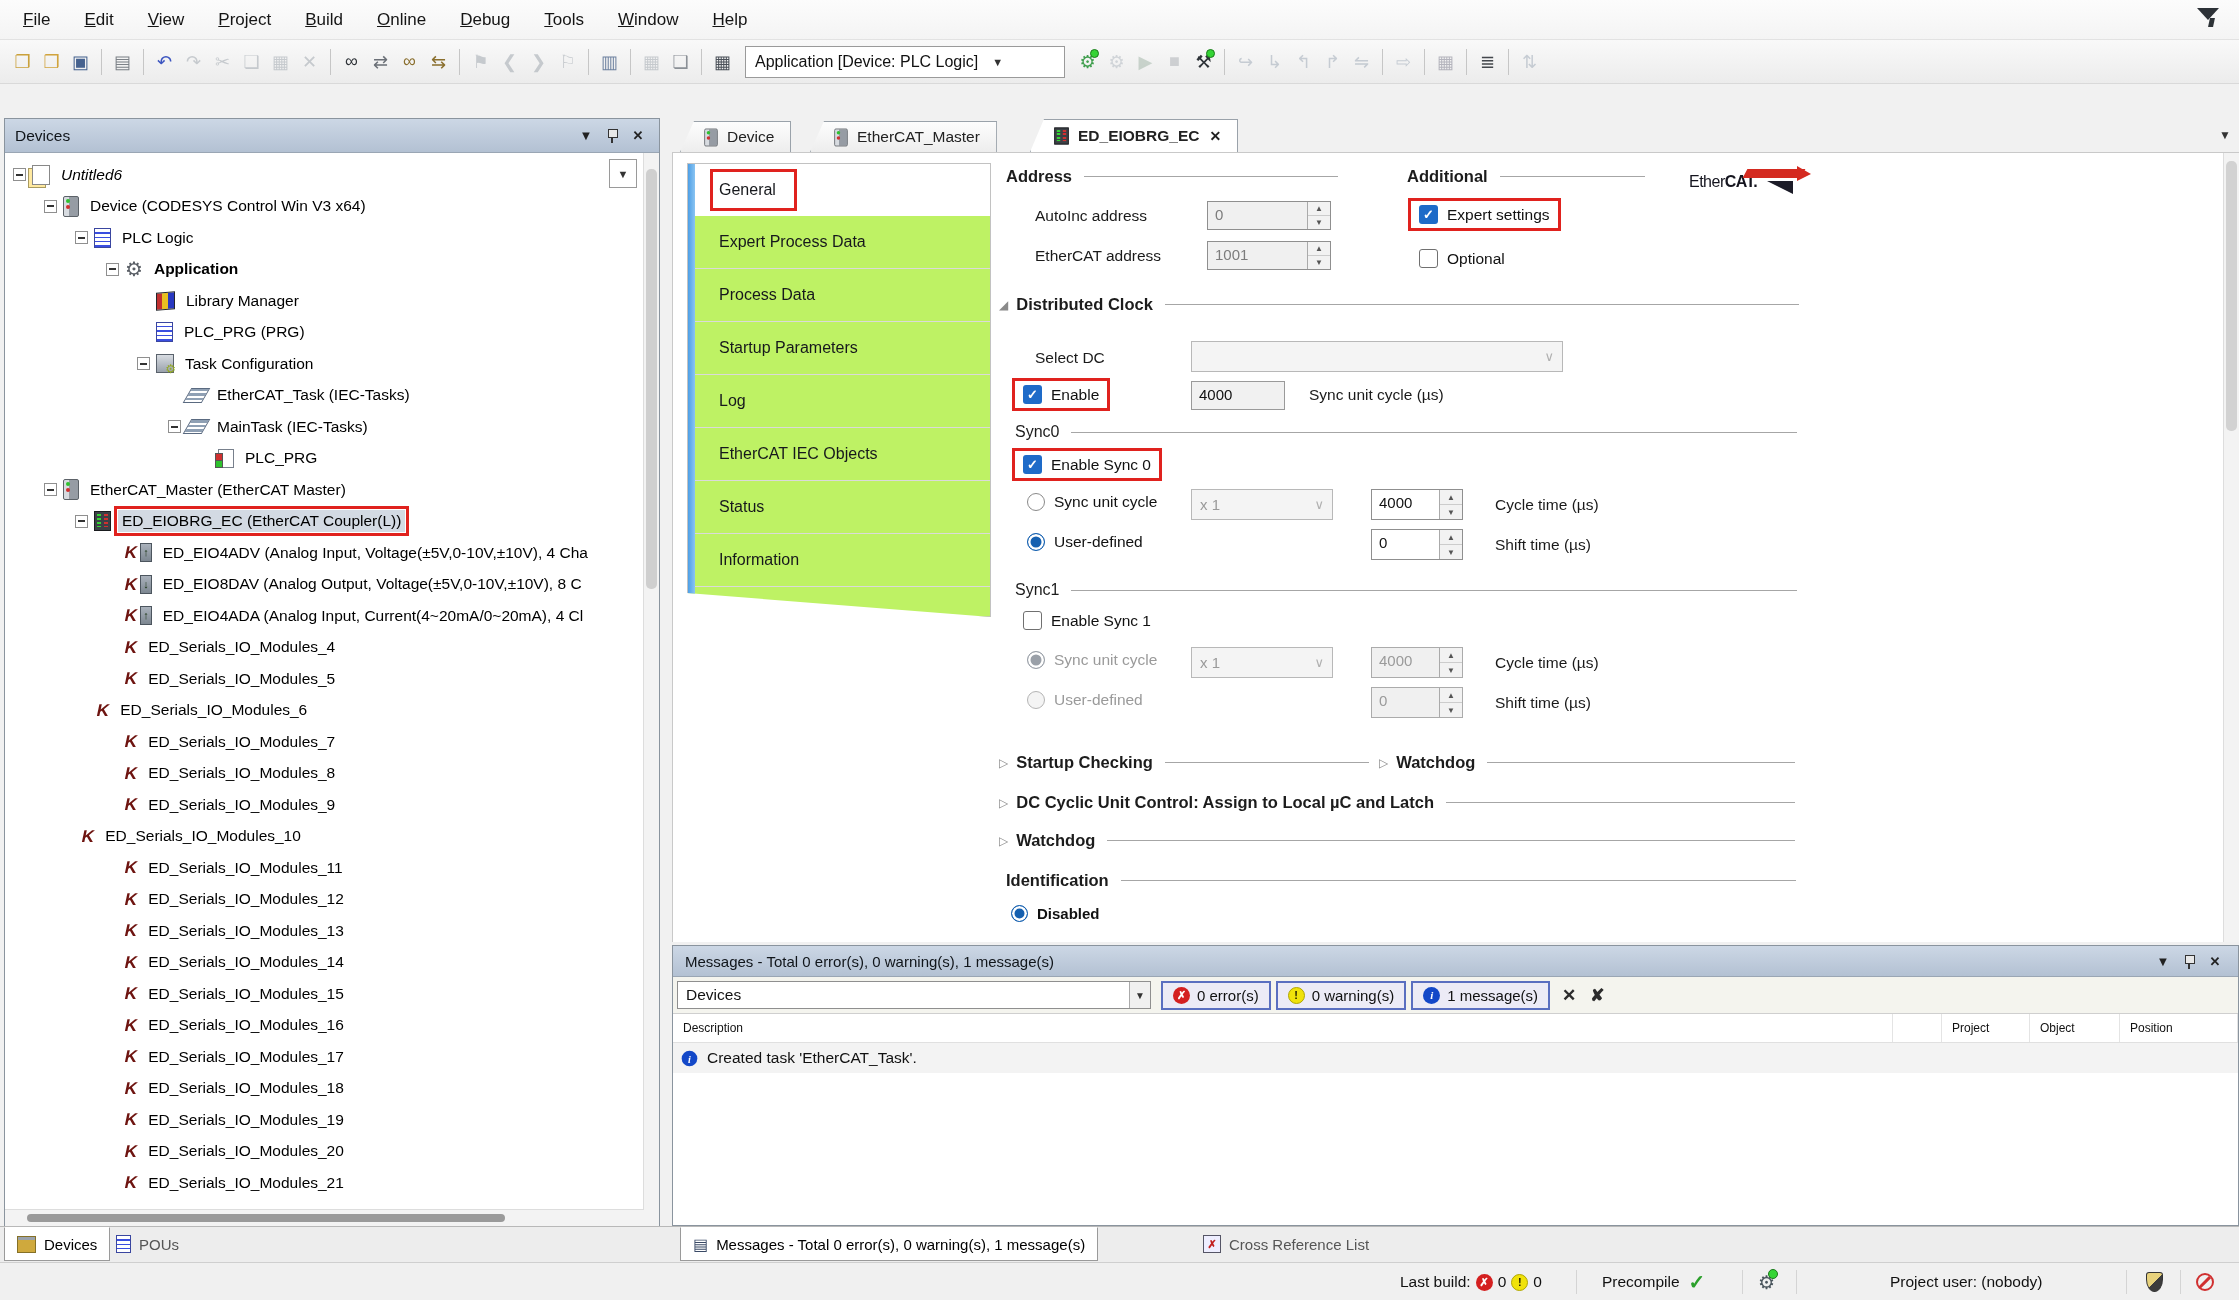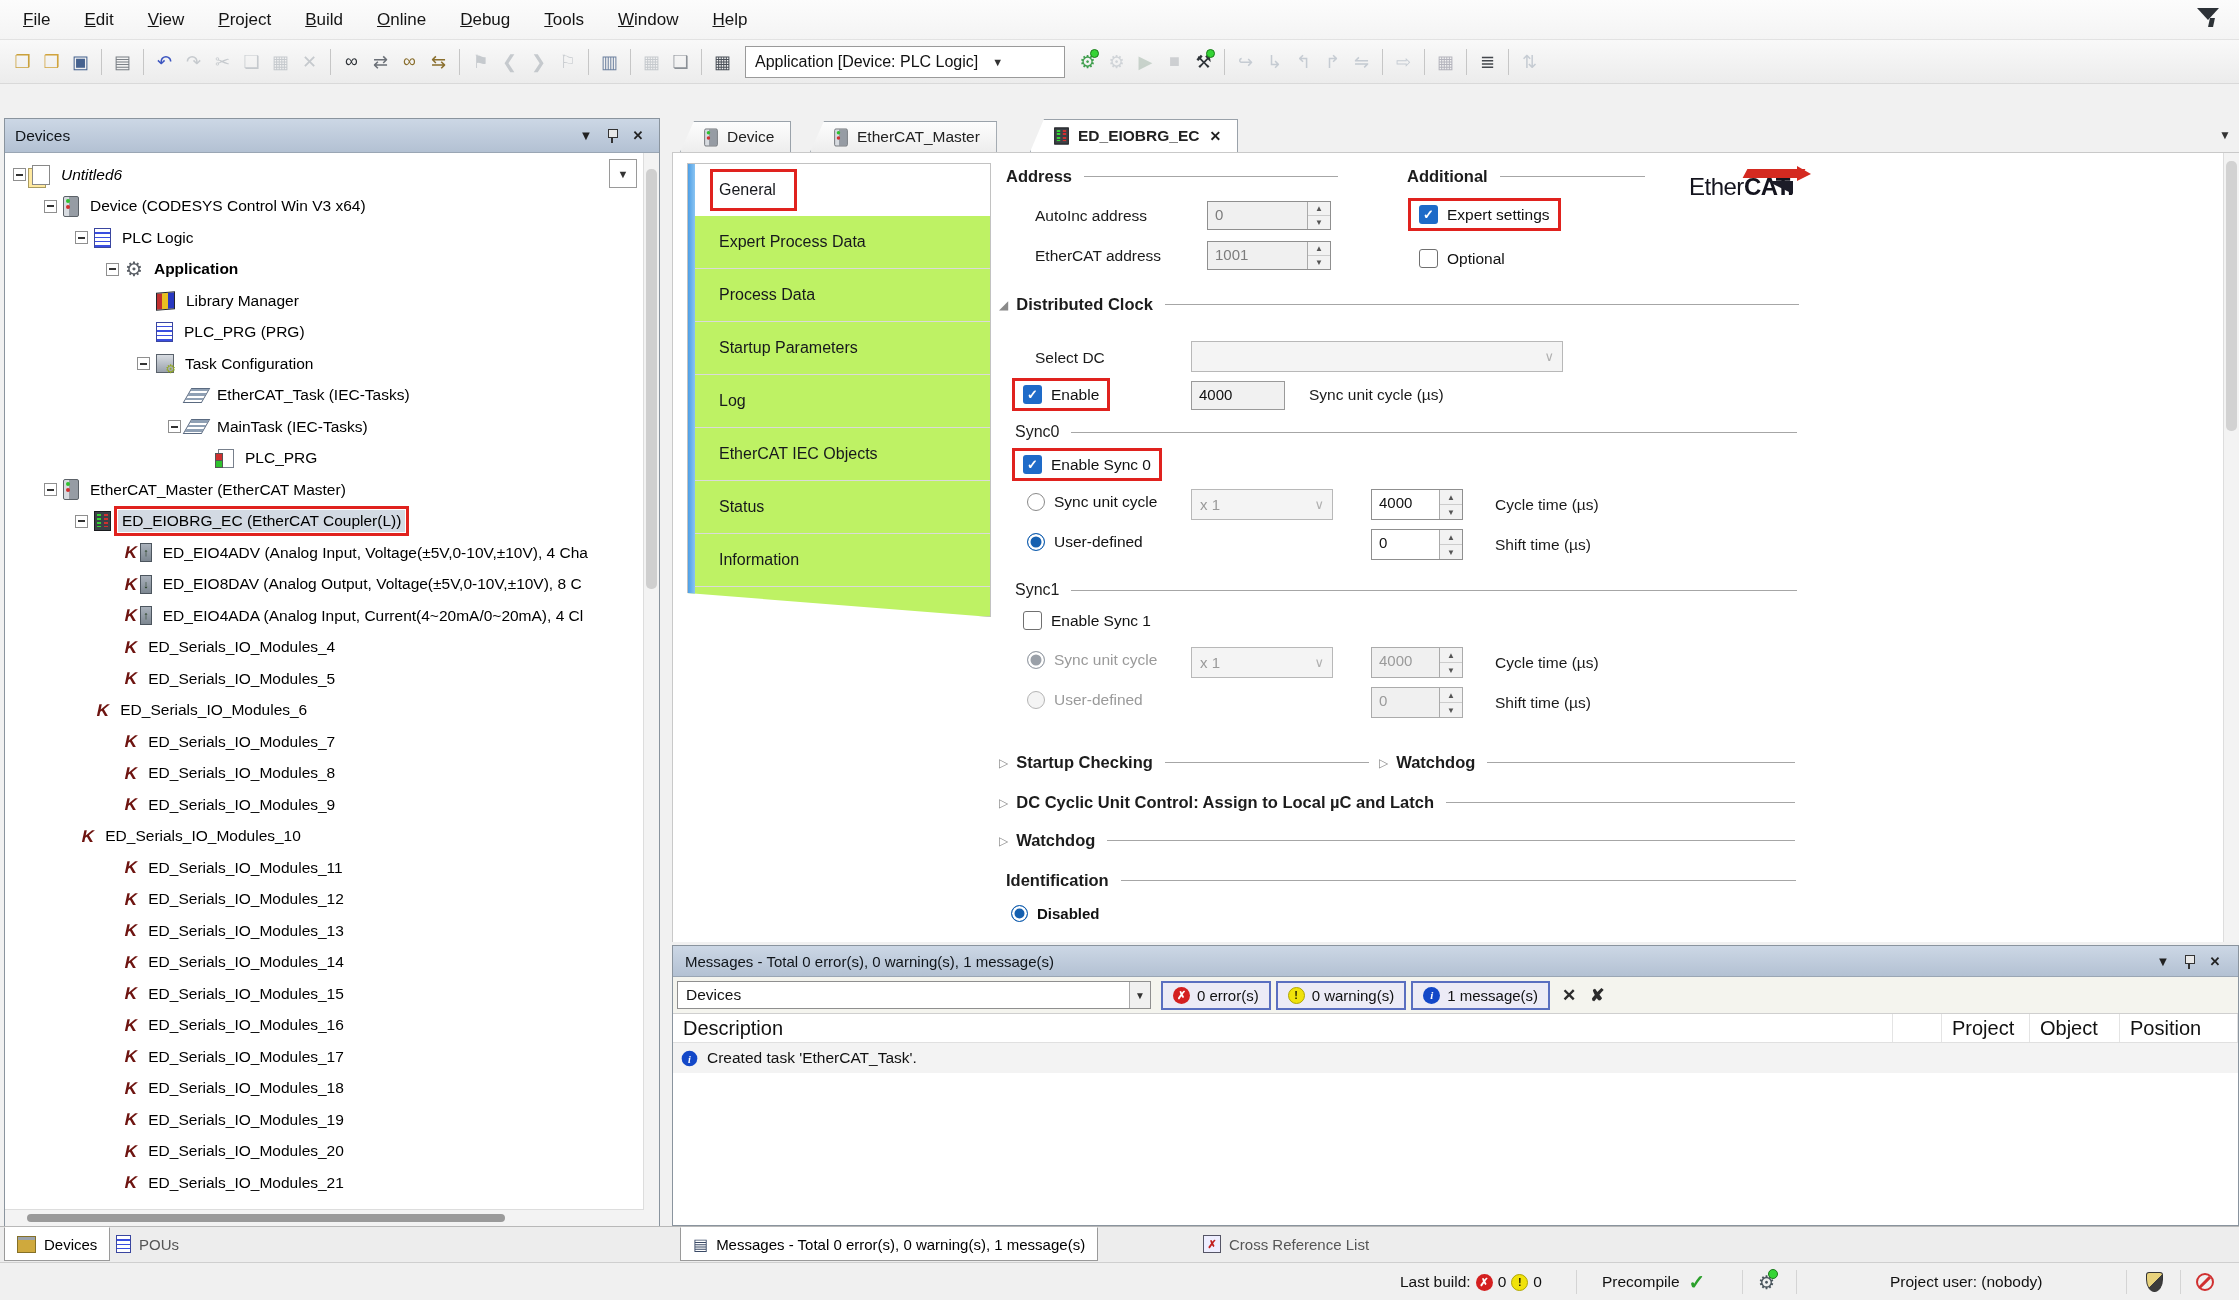--- a/index.html
+++ b/index.html
@@ -129,21 +129,21 @@
   .cb.on::before{content:"✓";color:#fff;font-size:13px;font-weight:bold;}
   .cb.off{background:#fff;border:1px solid #707070;}
   .cbtext{font-size:15.5px;color:#111;}
   .radio{width:18px;height:18px;border-radius:50%;box-sizing:border-box;margin-right:9px;}
   .radio.off{background:#fff;border:1px solid #8a8a8a;}
   .radio.on{background:#1560b0;box-shadow:inset 0 0 0 2.5px #fff,inset 0 0 0 9px #1560b0;border:1px solid #1560b0;}
   .radio.dimon{background:#9aa0a8;box-shadow:inset 0 0 0 2.5px #fff,inset 0 0 0 9px #9aa0a8;border:1px solid #9aa0a8;}
   .radio.dimoff{background:#f4f4f4;border:1px solid #b4b4b4;}
 
   #brand{position:absolute;left:1016px;top:20px;width:130px;height:46px;}
-  #brand .txt{font-size:24px;color:#14141e;letter-spacing:-.5px;}
+  #brand .txt{font-size:16px;color:#14141e;letter-spacing:-.5px;}
   #brand .txt b{font-weight:bold;}
   #brand .arrow{position:absolute;left:56px;top:-4px;width:58px;height:9px;background:#d42a20;transform:skewX(-28deg);}
   #brand .ahead{position:absolute;left:108px;top:-7px;width:0;height:0;border-top:8px solid transparent;border-bottom:7px solid transparent;border-left:14px solid #d42a20;}
   #brand .dtri{position:absolute;left:78px;top:8px;width:0;height:0;border-left:26px solid transparent;border-top:13px solid #1c1c28;}
 
   #editor-vscroll{position:absolute;right:0;top:0;bottom:0;width:15px;background:#f3f3f3;border-left:1px solid #ddd;}
   #editor-vscroll .thumb{position:absolute;left:2px;right:2px;top:8px;height:270px;background:#d2d2d2;border-radius:5px;}
 
   
   #messages{position:absolute;left:672px;top:945px;width:1567px;height:281px;background:#fff;border:1px solid #8a949e;box-sizing:border-box;}
@@ -153,21 +153,21 @@
   #msg-combo{width:474px;height:28px;background:#fff;border:1px solid #8f8f8f;display:flex;align-items:center;box-sizing:border-box;margin-right:10px;}
   #msg-combo .cv{flex:1;padding:0 8px;font-size:15.5px;color:#111;}
   #msg-combo .car{width:20px;height:100%;border-left:1px solid #aaa;background:#f0f0f0;display:flex;align-items:center;justify-content:center;font-size:10px;color:#333;}
   .fbtn{height:29px;display:flex;align-items:center;padding:0 10px;background:#ecebf6;border:2px solid #5a6fc0;margin-right:5px;font-size:15px;color:#111;box-sizing:border-box;}
   .fbtn .fi{margin-right:7px;}
   .fi{width:17px;height:17px;border-radius:50%;display:inline-flex;align-items:center;justify-content:center;font-size:11px;font-weight:bold;box-sizing:border-box;}
   .fi-error{background:#d42020;color:#fff;}
   .fi-warning{background:#f0e20a;color:#201c00;border:1px solid #b0a600;}
   .fi-info{background:#1348c8;color:#fff;font-style:italic;font-family:"Liberation Serif",serif;}
   .xicon{font-size:17px;color:#2c2c2c;margin:0 7px;font-weight:bold;}
-  #msg-header{height:28px;display:grid;grid-template-columns:1fr 49px 88px 90px 118px;align-items:center;border-bottom:1px solid #e0e0e0;font-size:20px;color:#111;}
+  #msg-header{height:28px;display:grid;grid-template-columns:1fr 49px 88px 90px 118px;align-items:center;border-bottom:1px solid #e0e0e0;font-size:12px;color:#111;}
   #msg-header div{border-right:1px solid #e4e4e4;height:100%;display:flex;align-items:center;padding-left:10px;box-sizing:border-box;}
   #msg-rows .mrow{height:30px;display:flex;align-items:center;background:#f3f3f3;font-size:15.5px;color:#111;padding-left:8px;}
   #msg-rows .mrow .fi{margin-right:9px;transform:scale(.92);}
 
   
   #statusbar{position:absolute;left:0;top:1262px;width:2239px;height:38px;background:#f0f0f0;border-top:1px solid #cfcfcf;font-size:15.5px;color:#111;}
   .sbitem{position:absolute;top:0;height:38px;display:flex;align-items:center;}
   .sbsep{position:absolute;top:7px;width:1px;height:24px;background:#d4d4d4;}
   .badge{width:17px;height:17px;border-radius:50%;display:inline-flex;align-items:center;justify-content:center;font-size:11px;font-weight:bold;margin:0 5px;box-sizing:border-box;}
   .bcheck{color:#2ba02b;font-size:20px;font-weight:bold;margin-left:9px;}

